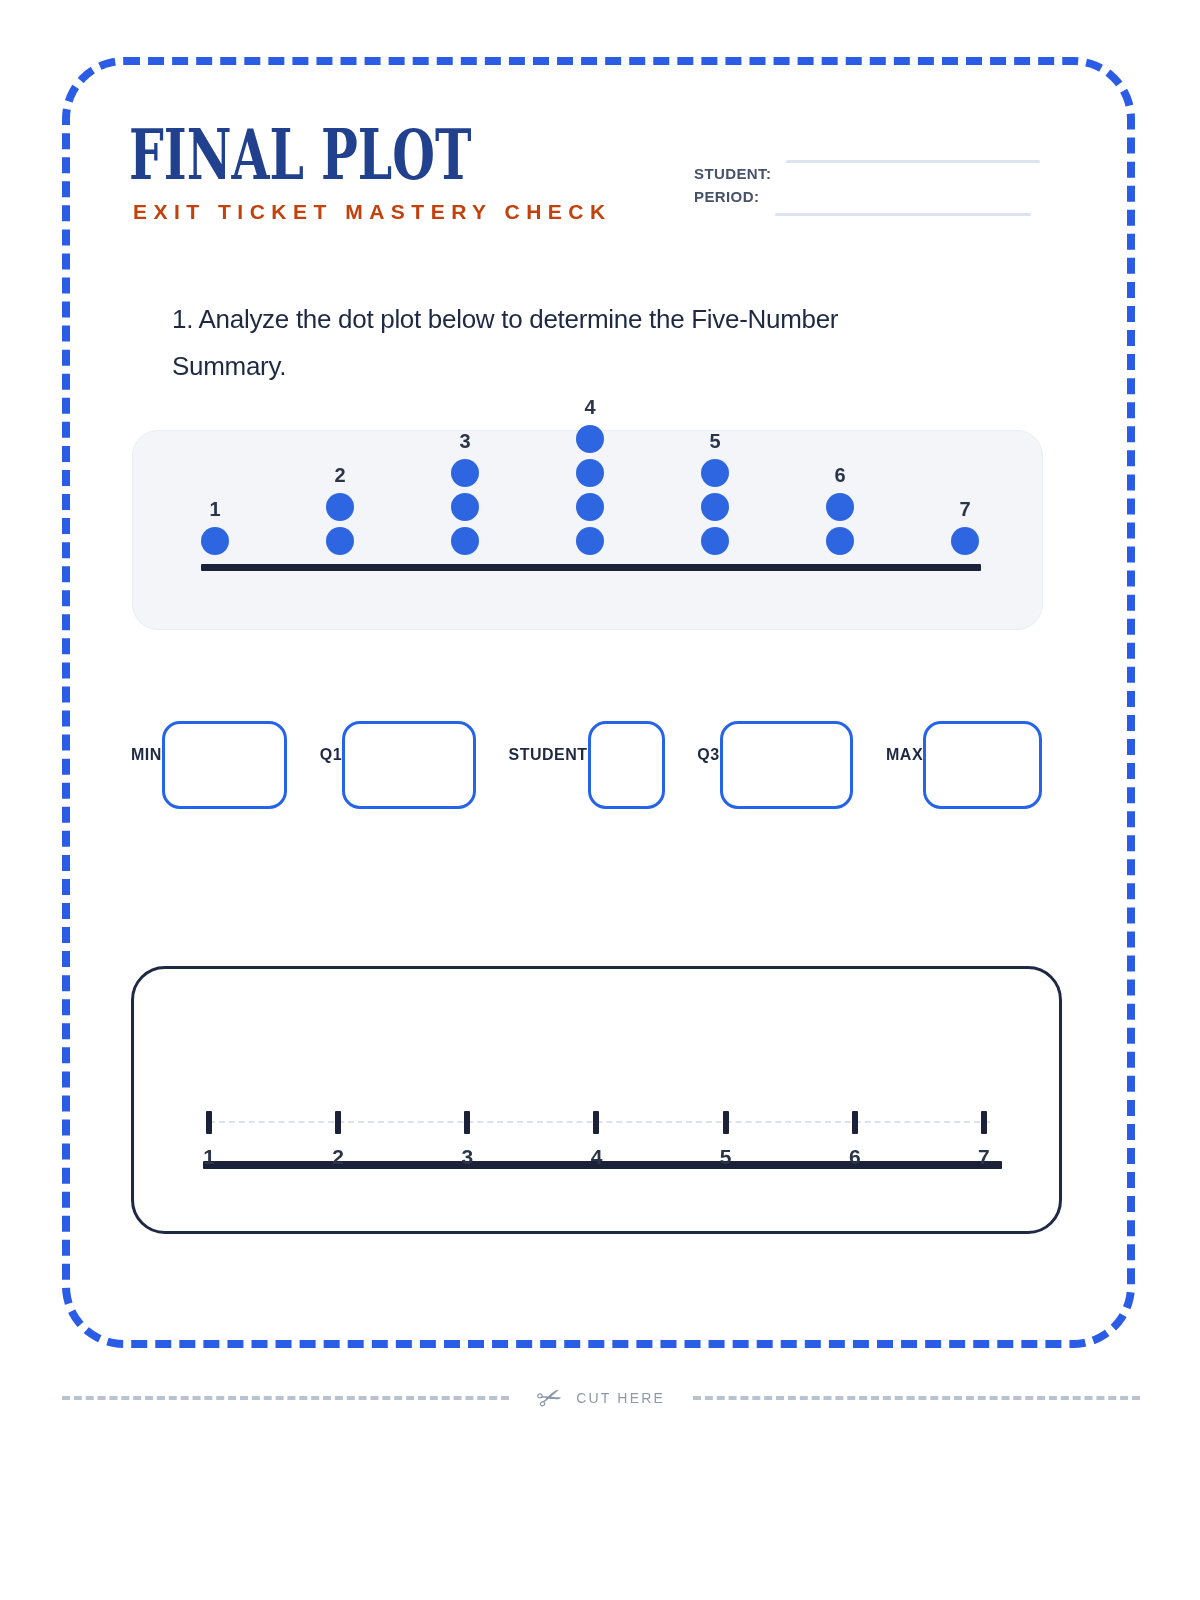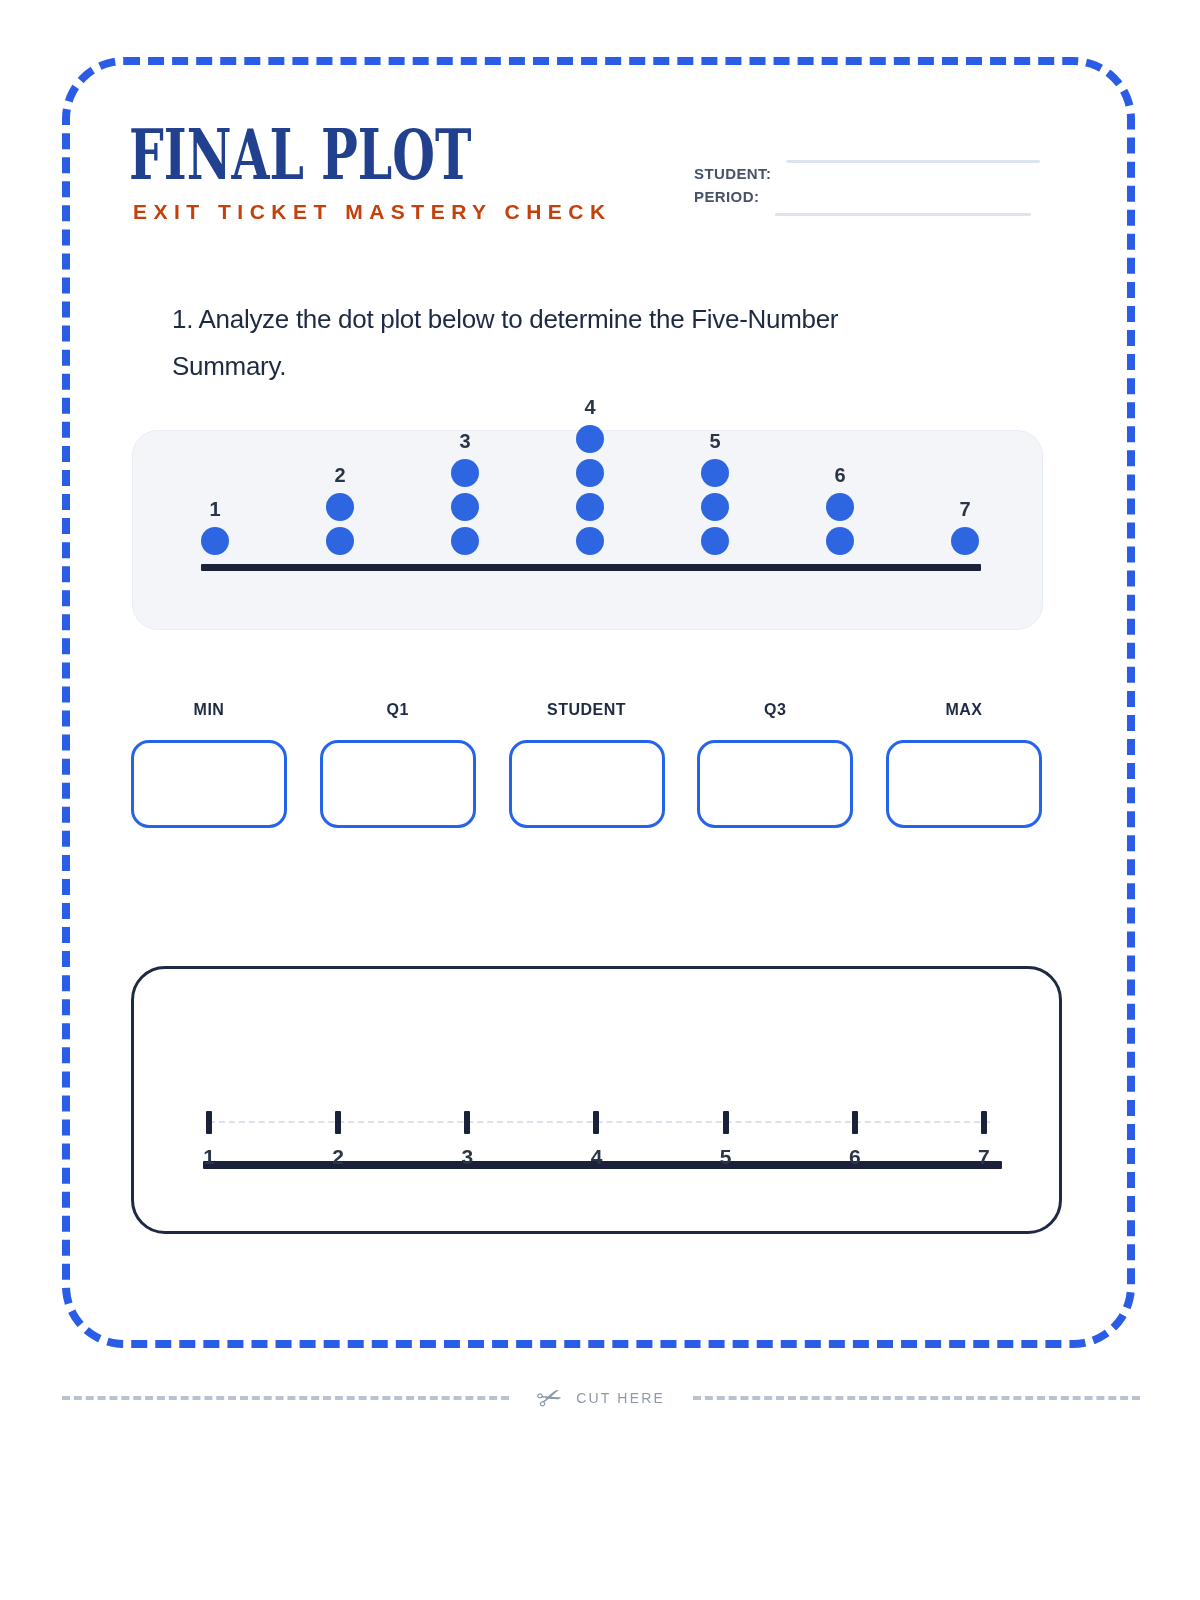--- a/index.html
+++ b/index.html
@@ -39,21 +39,21 @@
                  background:#1a2138; border-radius:1px; }
   .dp-row { position:absolute; left:68px; right:63px; bottom:74px; display:flex;
             justify-content:space-between; align-items:flex-end; }
   .dp-col { display:flex; flex-direction:column; align-items:center; gap:6px; }
   .dp-label { font-size:20px; font-weight:bold; color:#2b3548; line-height:20px; margin-bottom:2px; }
   .dp-dot { width:28px; height:28px; border-radius:50%; }
 
   
   .summary-row { position:absolute; left:131px; top:700px; width:911px; display:flex;
                  justify-content:space-between; }
-  .summary-cell { width:156px; display:flex; flex-direction:column; align-items:center; }
+  .summary-cell { width:156px; display:flex; flex-direction:row; align-items:center; }
   .summary-label { font-size:16px; font-weight:bold; color:#1e2a44; letter-spacing:0.5px;
                    line-height:19px; height:19px; }
   .answer-box { margin-top:21px; width:156px; height:88px; background:#ffffff;
                 border:3px solid #2563eb; border-radius:18px; }
 
   
   .bw-box { position:absolute; left:131px; top:966px; width:931px; height:268px;
             background:#ffffff; border:3.5px solid #1e2a44; border-radius:34px; }
   .nl-dash { position:absolute; left:75px; top:152px; width:781px; height:0;
              border-top:2px dashed #dde1ea; }

